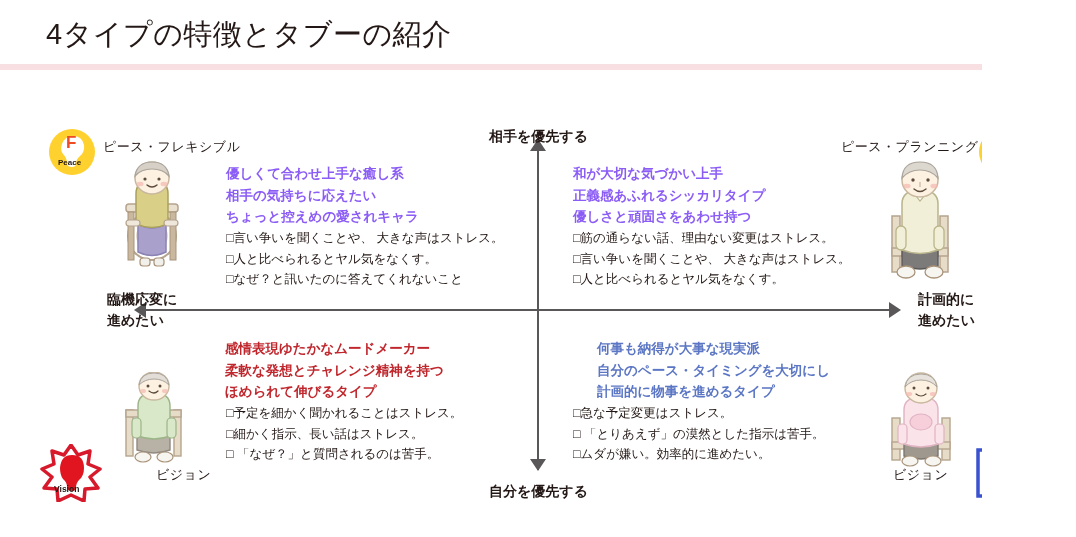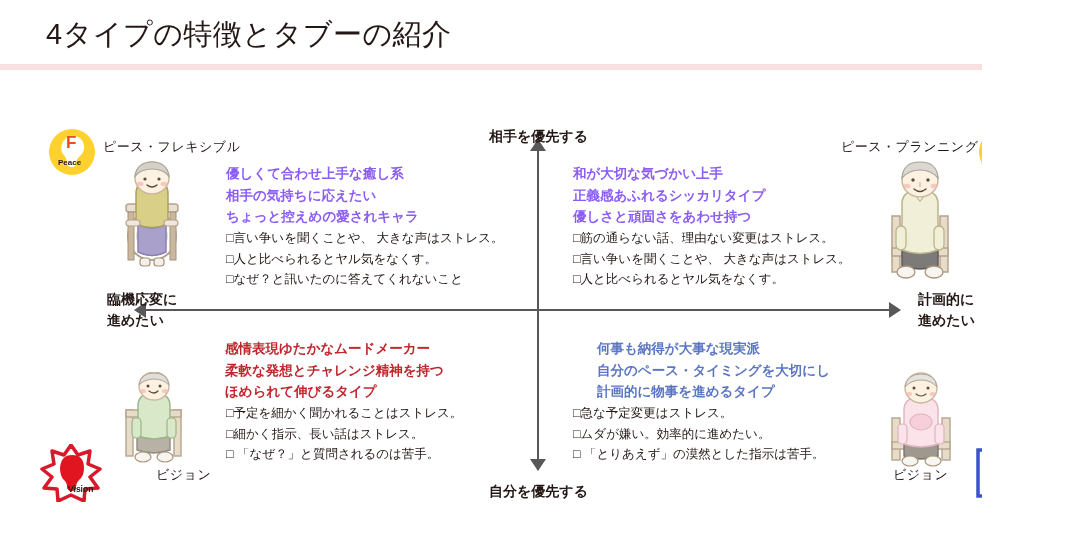--- a/index.html
+++ b/index.html
@@ -304,21 +304,21 @@
   <div class="qblock q-tr-tab taboos">
     <div>□筋の通らない話、理由ない変更はストレス。</div>
     <div>□言い争いを聞くことや、 大きな声はストレス。</div>
     <div>□人と比べられるとヤル気をなくす。</div>
   </div>
 
   <svg class="badge badge-vision" viewBox="0 0 62 58">
     <path d="M31 1 L38 11 L50 7 L48 20 L60 25 L50 33 L58 44 L45 45 L44 57 L31 51 L18 57 L17 45 L4 44 L12 33 L2 25 L14 20 L12 7 L24 11 Z" fill="#ffffff" stroke="#d6192b" stroke-width="3.5" stroke-linejoin="round"></path>
     <path d="M20 24 q1 -13 12 -13 q12 0 12 13 q0 8 -5 12 q-3 3 -3 8 q0 3 -4 3 q-5 0 -5 -4 q0 -5 -4 -8 q-3 -4 -3 -11 z" fill="#e0151f"></path>
   </svg>
-  <div class="badge-txt" style="left:54px; top:484px; color:#231815; font-size:8.5px;margin-left:14px;">Vision</div>
+  <div class="badge-txt" style="left:54px; top:484px; color:#231815; font-size:8.5px;">Vision</div>
 
   <div class="type-name name-bl">ビジョン</div>
 
   <svg class="figure fig-bl" viewBox="0 0 84 96">
     <rect x="14" y="38" width="7" height="46" fill="#e6dcc7" stroke="#b6a48f" stroke-width="1.4"></rect>
     <rect x="62" y="38" width="7" height="46" fill="#e6dcc7" stroke="#b6a48f" stroke-width="1.4"></rect>
     <rect x="14" y="38" width="55" height="7" fill="#e6dcc7" stroke="#b6a48f" stroke-width="1.4"></rect>
     <path d="M25 62 q17 6 33 0 l0 16 q-16 6 -33 0 z" fill="#b8b1a6" stroke="#918a80" stroke-width="1.4"></path>
     <path d="M26 34 q0 -13 16 -13 q16 0 16 13 l0 30 q-16 6 -32 0 z" fill="#d8e8c8" stroke="#9cb488" stroke-width="1.4"></path>
     <ellipse cx="42" cy="14" rx="15" ry="14" fill="#fdf1e2" stroke="#c9b79e" stroke-width="1.4"></ellipse>
@@ -373,17 +373,17 @@
     <ellipse cx="57" cy="89" rx="8" ry="5" fill="#f7f5f0" stroke="#a8937a" stroke-width="1.2"></ellipse>
   </svg>
 
   <div class="qblock q-br-head headline headline-logic">
     <div>何事も納得が大事な現実派</div>
     <div>自分のペース・タイミングを大切にし</div>
     <div>計画的に物事を進めるタイプ</div>
   </div>
   <div class="qblock q-br-tab taboos">
     <div>□急な予定変更はストレス。</div>
+    <div>□ 「とりあえず」の漠然とした指示は苦手。</div>
     <div>□ムダが嫌い。効率的に進めたい。</div>
-    <div>□ 「とりあえず」の漠然とした指示は苦手。</div>
   </div>
 
 </div>
 
 </body></html>

